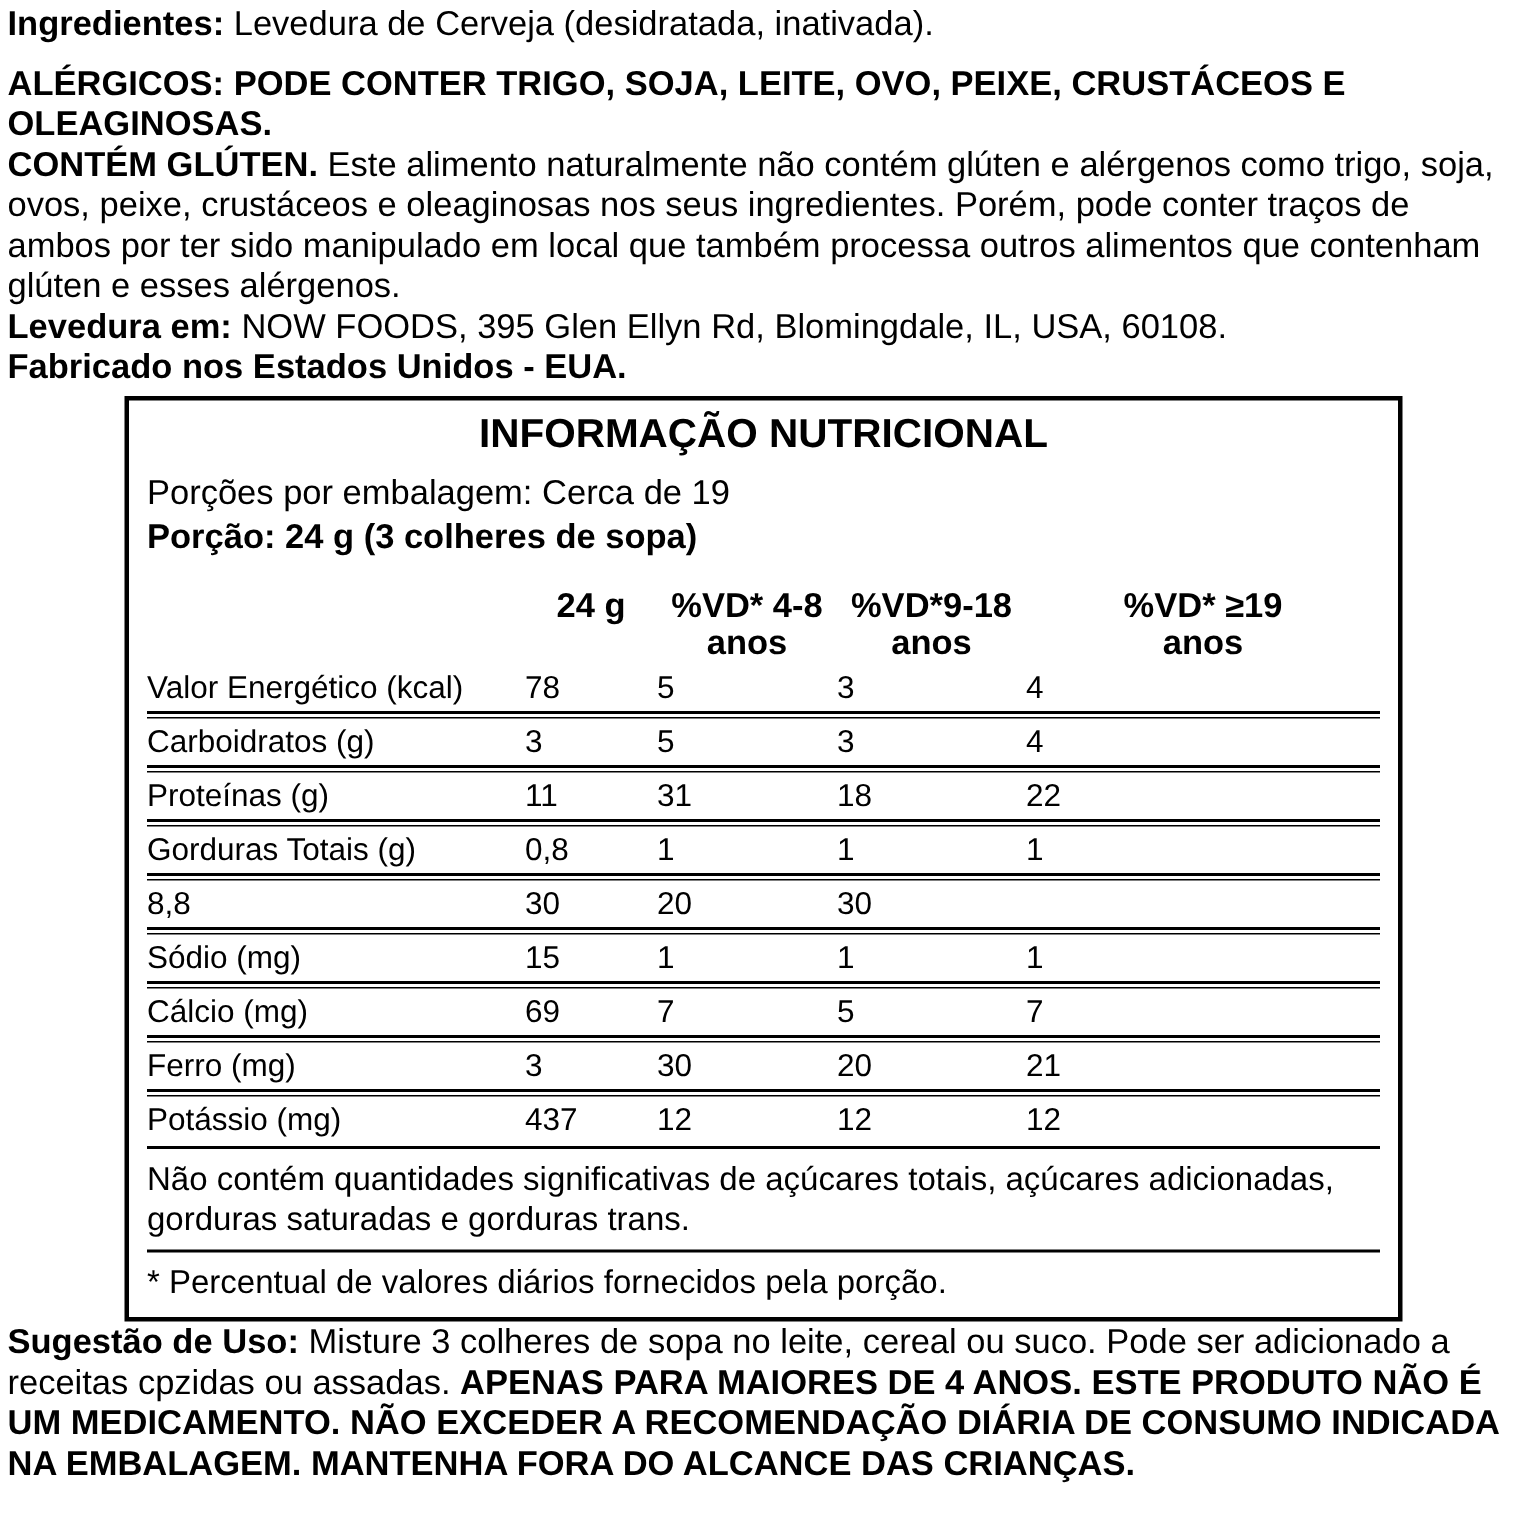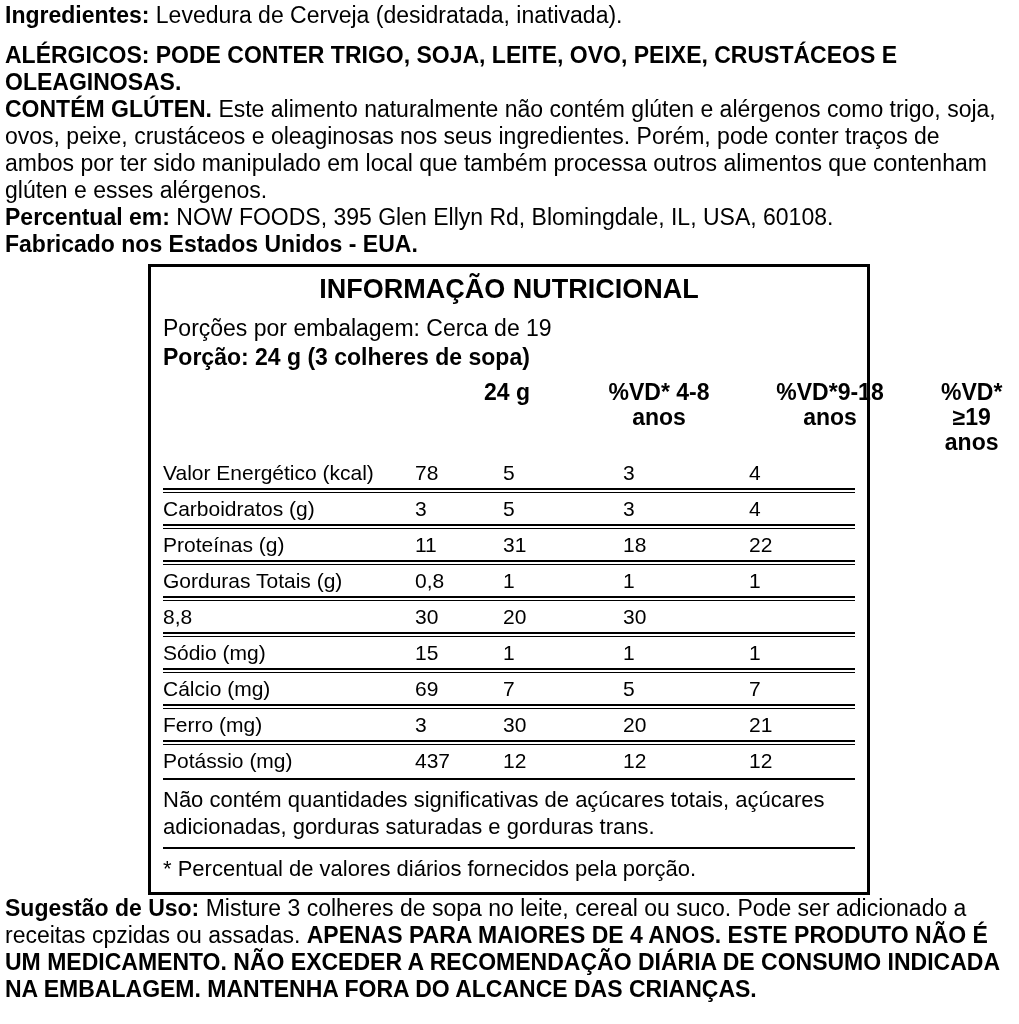--- a/index.html
+++ b/index.html
@@ -25,39 +25,39 @@
   p.line {
     font-size: 23px;
     line-height: 27px;
     margin: 0;
   }
   p.gap-after { margin-bottom: 13px; }
   .bold { font-weight: bold; margin-top: 27px; }
 
   
   .panel {
-    width: 722px;
+    width: 852px;
     margin: 6px auto 0 auto;
     border: 3px solid #000;
     padding: 4px 12px 8px 12px;
   }
   .panel-title {
     font-size: 27px;
     font-weight: bold;
     text-align: center;
     margin: 3px 0 9px 0;
   }
   .servings-line { font-size: 23px; line-height: 29px; margin: 0; }
-  .serving-size-line { font-size: 23px; font-weight: bold; line-height: 29px; margin: 0 0 8px 0; }
+  .serving-size-line { font-size: 23px; font-weight: bold; line-height: 29px; margin: 0 0 19px 0; }
 
   .grid-row {
     display: grid;
     grid-template-columns: 252px 88px 120px 126px 1fr;
   }
-  .hdr { margin-bottom: 2px; gap: 48px; }
+  .hdr { margin-bottom: 2px; }
   .hdr .hcell {
     font-size: 23px;
     font-weight: bold;
     text-align: center;
     line-height: 25px;
     align-self: start;
   }
   .data-row {
     height: 31px;
     align-items: center;
@@ -94,21 +94,21 @@
 
 <div class="page">
 
 
   <p class="line gap-after"><span class="bold">Ingredientes:</span> <span>Levedura de Cerveja (desidratada, inativada).</span></p>
 
   <p class="line bold">ALÉRGICOS: PODE CONTER TRIGO, SOJA, LEITE, OVO, PEIXE, CRUSTÁCEOS E OLEAGINOSAS.</p>
 
   <p class="line"><span class="bold">CONTÉM GLÚTEN.</span> <span>Este alimento naturalmente não contém glúten e alérgenos como trigo, soja, ovos, peixe, crustáceos e oleaginosas nos seus ingredientes. Porém, pode conter traços de ambos por ter sido manipulado em local que também processa outros alimentos que contenham glúten e esses alérgenos.</span></p>
 
-  <p class="line"><span class="bold">Percentual em:</span> <span>NOW FOODS, 395 Glen Ellyn Rd, Blomingdale, IL, USA, 60108.</span></p>
+  <p class="line"><span class="bold">Levedura em:</span> <span>NOW FOODS, 395 Glen Ellyn Rd, Blomingdale, IL, USA, 60108.</span></p>
 
   <p class="line bold">Fabricado nos Estados Unidos - EUA.</p>
 
   <div class="panel">
     <div class="panel-title">INFORMAÇÃO NUTRICIONAL</div>
     <p class="servings-line">Porções por embalagem: Cerca de 19</p>
     <p class="serving-size-line">Porção: 24 g (3 colheres de sopa)</p>
 
     <div class="grid-row hdr">
       <div class="hcell"></div>

